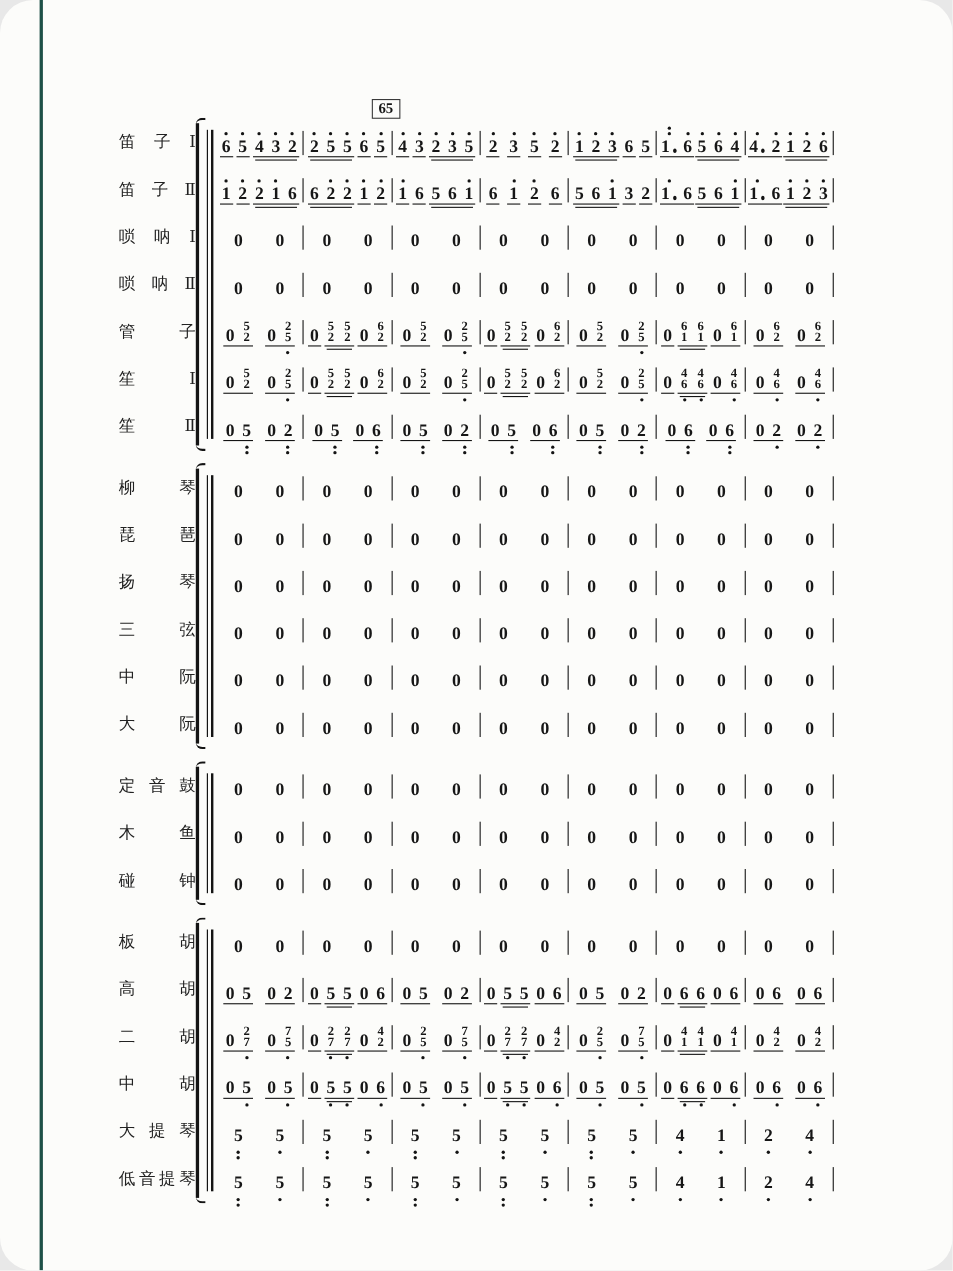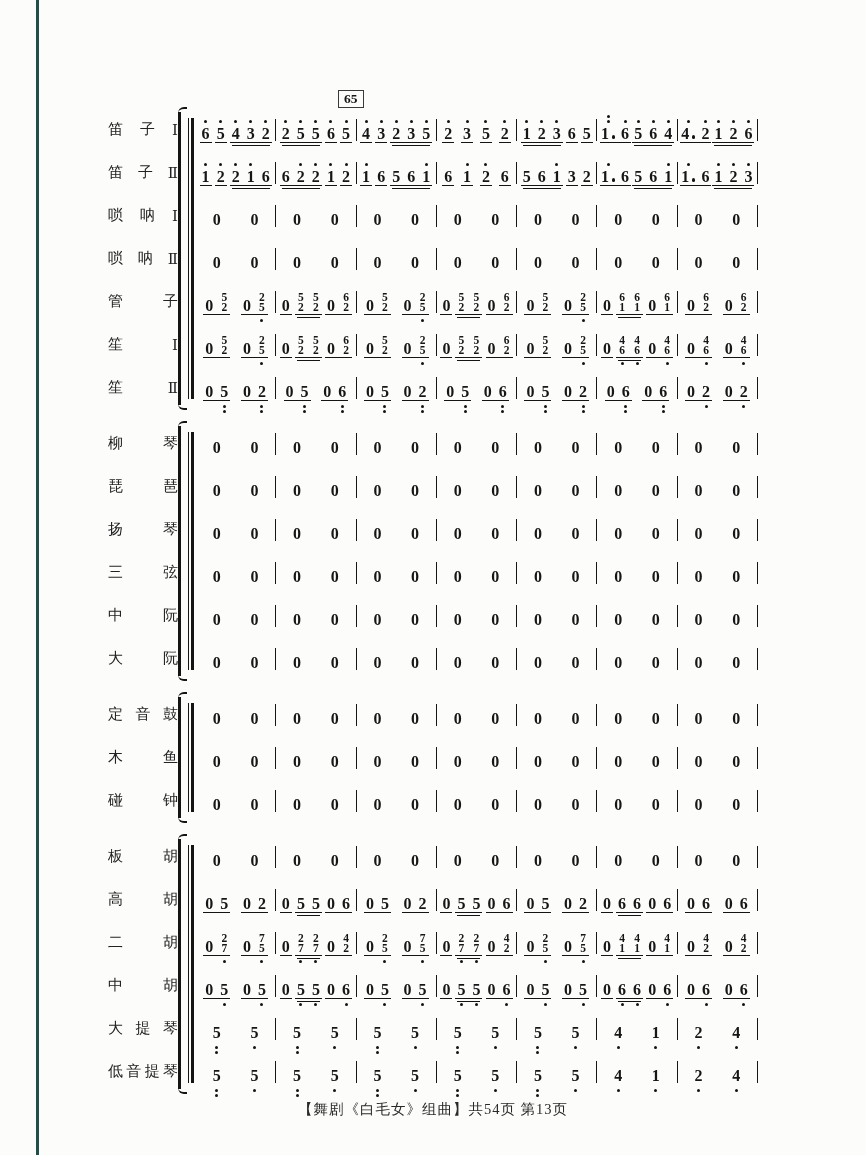--- a/index.html
+++ b/index.html
@@ -45,21 +45,21 @@
   .body b{font-weight:bold;font-size:16px;line-height:15px;}
   .body.chord{height:22px;flex-direction:column;align-items:center;justify-content:flex-end;}
   .body.chord b{font-size:11.5px;line-height:10.5px;}
   .augdot{width:3.2px;height:3.2px;background:#141414;border-radius:50%;margin:0 0 2px 3px;align-self:flex-end;}
   .footer{position:absolute;left:0;right:0;top:1100px;text-align:center;
     font-size:14.5px;color:#2a2a2a;letter-spacing:1px;}
 </style>
 </head>
 <body>
 
-<div class="page" style="background: rgb(252, 252, 250);">
+<div class="page" style="background: rgb(252, 252, 250); border-radius: 30px;">
   <div class="left-rule" style="background: rgb(30, 80, 71);"></div>
   <div class="rehearsal">
     <span>65</span>
   </div>
   <div class="score" id="score">
       <div class="group">
         <div class="bracket"></div>
         <div class="startbar"></div>
         <div class="staff-row">
           <div class="label">
@@ -4721,14 +4721,13 @@
                   <span class="dots db">
                     <i></i>
                   </span>
                 </span>
               </span>
             </div>
           </div>
         </div>
       </div>
     </div>
-  <div class="footer">【舞剧《白毛女》组曲】共54页 第13页</div>
 </div>
 
 </body></html>

